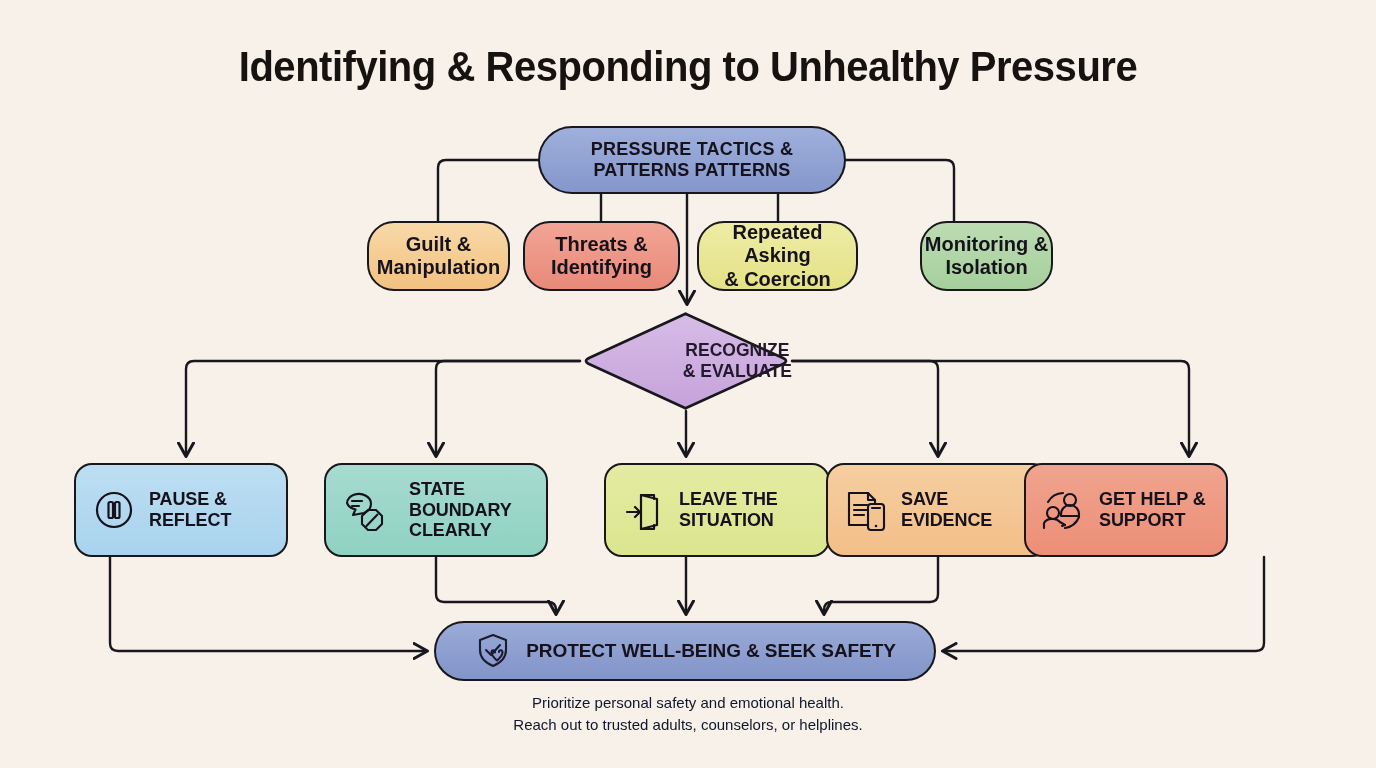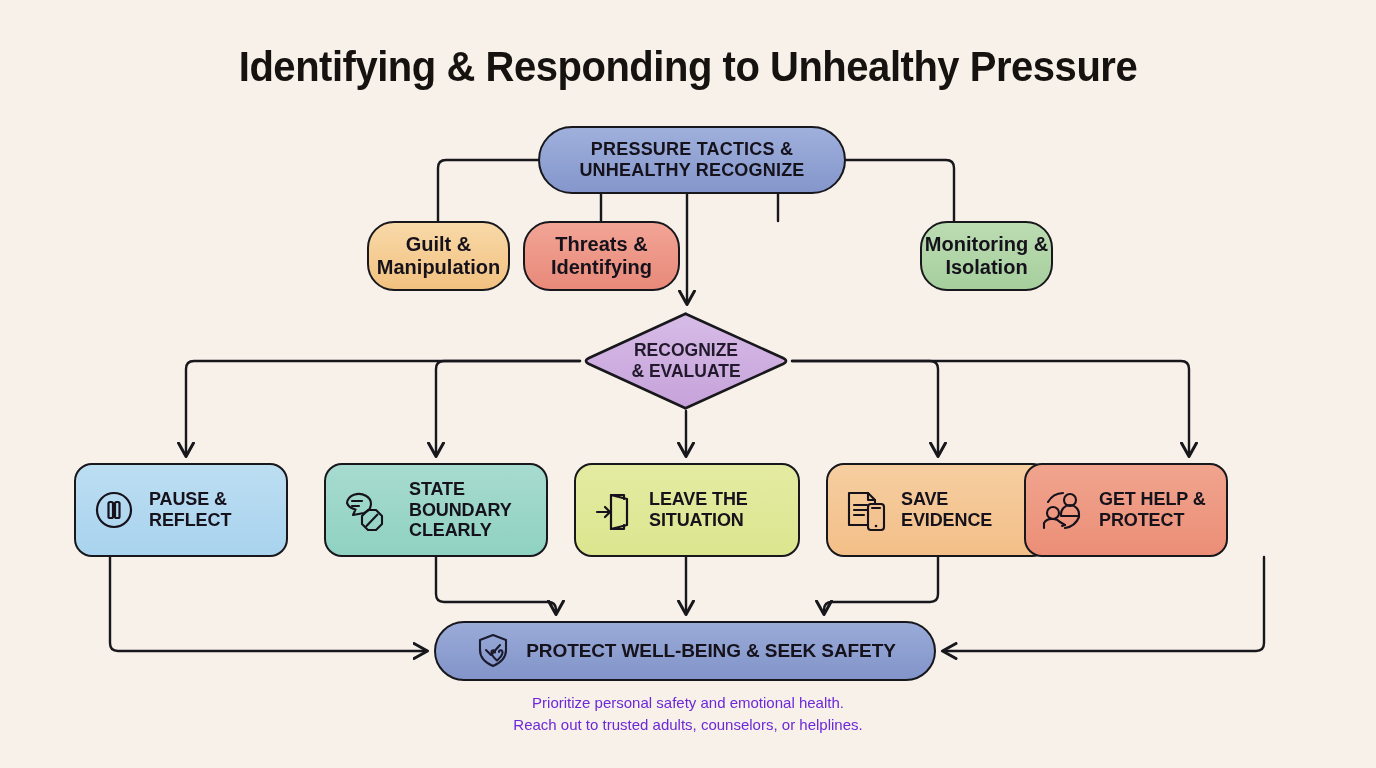--- a/index.html
+++ b/index.html
@@ -84,21 +84,21 @@
     left: 580px; top: 311px;
     width: 212px; height: 100px;
   }
   .diamond-wrap svg { position: absolute; left: 0; top: 0; }
   .diamond-label {
     position: absolute;
     left: 0; top: 0;
     width: 212px; height: 100px;
     display: flex;
     align-items: center;
-    justify-content: center;
+    justify-content: flex-end;
     font-size: 17.5px;
     font-weight: bold;
     color: #221a2c;
     text-align: center;
     line-height: 1.18;
   }
 
   
   .action {
     top: 463px;
@@ -110,21 +110,21 @@
   }
   .action .alabel {
     font-size: 18px;
     font-weight: bold;
     text-align: left;
     line-height: 1.14;
     letter-spacing: -0.1px;
   }
   .act-0 { left: 74px;  width: 214px; background: linear-gradient(180deg,#bcdef2 0%, #a9d3ee 100%); }
   .act-1 { left: 324px; width: 224px; background: linear-gradient(180deg,#a7dbcf 0%, #8fd2c2 100%); gap: 19px; }
-  .act-2 { left: 574px; width: 226px; background: linear-gradient(180deg,#e4eba2 0%, #dbe68f 100%); }
+  .act-2 { left: 604px; width: 226px; background: linear-gradient(180deg,#e4eba2 0%, #dbe68f 100%); }
   .act-3 { left: 826px; width: 224px; background: linear-gradient(180deg,#f6ceA0 0%, #f3bf88 100%); }
   .act-4 { left: 1024px; width: 204px; background: linear-gradient(180deg,#f0a48e 0%, #ec8e77 100%); }
 
   .icon-slot {
     flex: 0 0 auto;
     width: 52px; height: 52px;
     display: flex; align-items: center; justify-content: center;
   }
   .icon-slot svg { display: block; }
 
@@ -140,21 +140,21 @@
     padding: 4px 14px;
     letter-spacing: -0.1px;
   }
 
   .footer-note {
     position: absolute;
     left: 0; right: 0;
     top: 692px;
     text-align: center;
     font-size: 15px;
-    color: #6d28d9;
+    color: #0f172a;
     line-height: 1.45;
   }
 </style>
 </head>
 <body>
 
 <div id="stage">
 
   <svg id="wires" viewBox="0 0 1376 768" xmlns="http://www.w3.org/2000/svg">
     <defs>
@@ -184,34 +184,40 @@
       <path d="M938 557 L938 594 Q938 602 930 602 L832 602 Q824 602 824 610 L824 613" marker-end="url(#arw)"></path>
       <path d="M1264 557 L1264 643 Q1264 651 1256 651 L944 651" marker-end="url(#arw)"></path>
     </g>
   </svg>
 
   <div class="page-title">Identifying &amp; Responding to Unhealthy Pressure</div>
 
   <div class="node root-node">
     <div>
       <span>PRESSURE TACTICS &amp;</span><br>
-      <span>UNHEALTHY RECOGNIZE</span>
+      <span>PATTERNS PATTERNS</span>
     </div>
   </div>
 
   <div class="node pill pill-0">
     <div>
       <span>Guilt &amp;</span><br>
       <span>Manipulation</span>
     </div>
   </div>
   <div class="node pill pill-1">
     <div>
       <span>Threats &amp;</span><br>
       <span>Identifying</span>
+    </div>
+  </div>
+  <div class="node pill pill-2">
+    <div>
+      <span>Repeated Asking</span><br>
+      <span>&amp; Coercion</span>
     </div>
   </div>
   <div class="node pill pill-3">
     <div>
       <span>Monitoring &amp;</span><br>
       <span>Isolation</span>
     </div>
   </div>
 
   <div class="diamond-wrap">
@@ -305,21 +311,21 @@
         <path d="M40 30 A18 18 0 0 1 26 41"></path>
         <circle cx="31" cy="13" r="6"></circle>
         <path d="M22 27 A9 9 0 0 1 40 27 L40 29 L22 29 Z"></path>
         <circle cx="14" cy="26" r="6"></circle>
         <path d="M5 41 L5 36 A9 9 0 0 1 14 32 A9 9 0 0 1 21 35 L26 38"></path>
         <path d="M23 39 L26 38"></path>
       </svg>
     </span>
     <span class="alabel">
       <span>GET HELP &amp;</span><br>
-      <span>PROTECT</span>
+      <span>SUPPORT</span>
     </span>
   </div>
 
   <div class="node bottom-node">
     <span class="icon-slot" style="width:42px;height:42px;">
       <svg width="40" height="40" viewBox="0 0 40 40" fill="none" stroke="#1b1b2e" stroke-width="2.1" stroke-linecap="round" stroke-linejoin="round">
         <path d="M18 4 L31 9 L31 19 C31 27 25 32 18 35 C11 32 5 27 5 19 L5 9 Z"></path>
         <path d="M11 19 L16 24 L25 14"></path>
         <path d="M24 21 C24 18.5 27.5 18.5 27.5 21.5 C27.5 25 23 28.5 22 29.5 C21 28.5 16.5 25 16.5 21.5 C16.5 18.5 20 18.5 20 21.5"></path>
       </svg>

